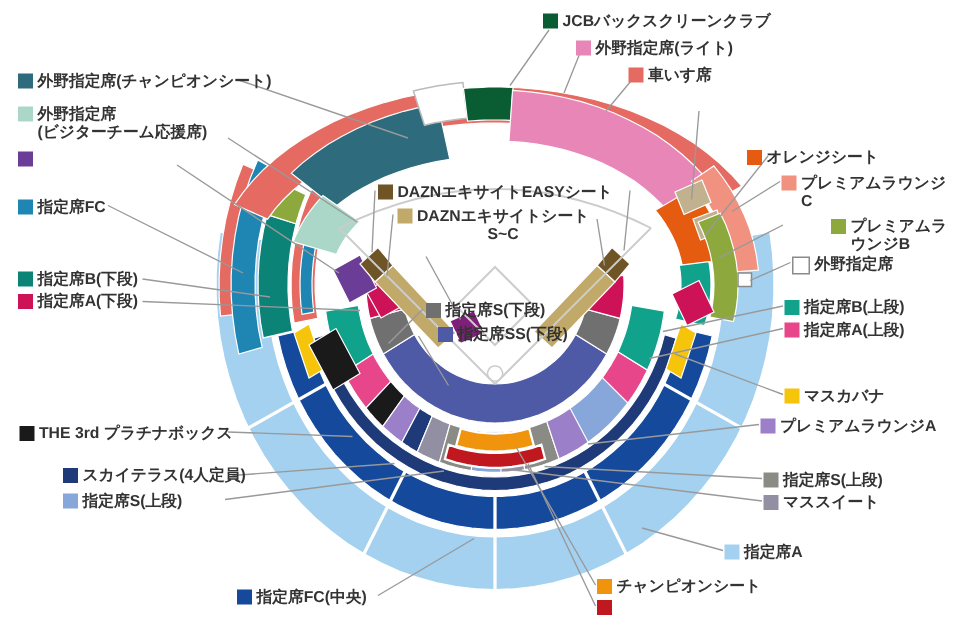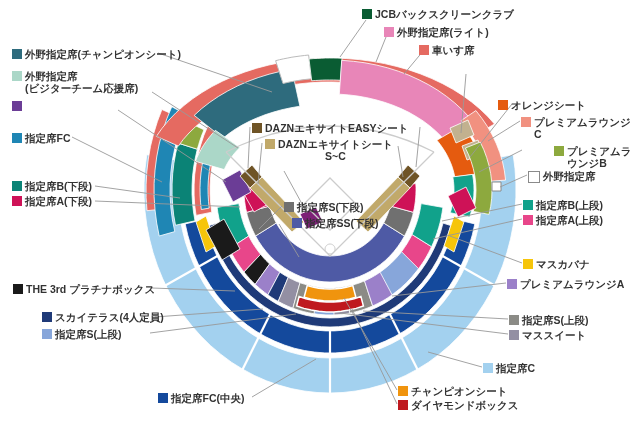--- a/index.html
+++ b/index.html
@@ -132,22 +132,22 @@
   <div class="lg" style="left:498px;top:99px"><span class="sw" style="background: rgb(229, 91, 15);"></span><span class="lb">オレンジシート</span></div>
   <div class="lg" style="left:521px;top:116px"><span class="sw" style="background: rgb(241, 145, 128);"></span><span class="lb">プレミアムラウンジC</span></div>
   <div class="lg" style="left:554px;top:145px"><span class="sw" style="background: rgb(141, 169, 62);"></span><span class="lb">プレミアムラウンジB</span></div>
   <div class="lg" style="left:528px;top:170px"><span class="sw" style="background: rgb(255, 255, 255); border: 1px solid rgb(138, 138, 138);"></span><span class="lb">外野指定席</span></div>
   <div class="lg" style="left:523px;top:199px"><span class="sw" style="background: rgb(17, 162, 139);"></span><span class="lb">指定席B(上段)</span></div>
   <div class="lg" style="left:523px;top:214px"><span class="sw" style="background: rgb(232, 70, 138);"></span><span class="lb">指定席A(上段)</span></div>
   <div class="lg" style="left:523px;top:258px"><span class="sw" style="background: rgb(246, 197, 11);"></span><span class="lb">マスカバナ</span></div>
   <div class="lg" style="left:507px;top:278px"><span class="sw" style="background: rgb(155, 128, 201);"></span><span class="lb">プレミアムラウンジA</span></div>
   <div class="lg" style="left:509px;top:314px"><span class="sw" style="background: rgb(139, 139, 134);"></span><span class="lb">指定席S(上段)</span></div>
   <div class="lg" style="left:509px;top:329px"><span class="sw" style="background: rgb(147, 143, 163);"></span><span class="lb">マススイート</span></div>
-  <div class="lg" style="left:483px;top:362px"><span class="sw" style="background: rgb(163, 209, 239);"></span><span class="lb">指定席C</span></div>
+  <div class="lg" style="left:483px;top:362px"><span class="sw" style="background: rgb(163, 209, 239);"></span><span class="lb">指定席A</span></div>
   <div class="lg" style="left:398px;top:385px"><span class="sw" style="background: rgb(240, 148, 14);"></span><span class="lb">チャンピオンシート</span></div>
-  <div class="lg" style="left:398px;top:399px"><span class="sw" style="background: rgb(191, 25, 31);"></span><span class="lb">ダイヤモンドボックス</span></div>
+  <div class="lg" style="left:398px;top:399px"><span class="sw" style="background: rgb(191, 25, 31);"></span></div>
 
   <div class="lg" style="left:252px;top:122px"><span class="sw" style="background: rgb(111, 84, 38);"></span><span class="lb">DAZNエキサイトEASYシート</span></div>
   <div class="lg ctr" style="left:265px;top:138px"><span class="sw" style="background: rgb(193, 169, 106);"></span><span class="lb">DAZNエキサイトシート
 S~C</span></div>
   <div class="lg" style="left:284px;top:201px"><span class="sw" style="background: rgb(112, 112, 112);"></span><span class="lb">指定席S(下段)</span></div>
   <div class="lg" style="left:292px;top:217px"><span class="sw" style="background: rgb(78, 90, 165);"></span><span class="lb">指定席SS(下段)</span></div>
 </div>
 
 </body></html>

